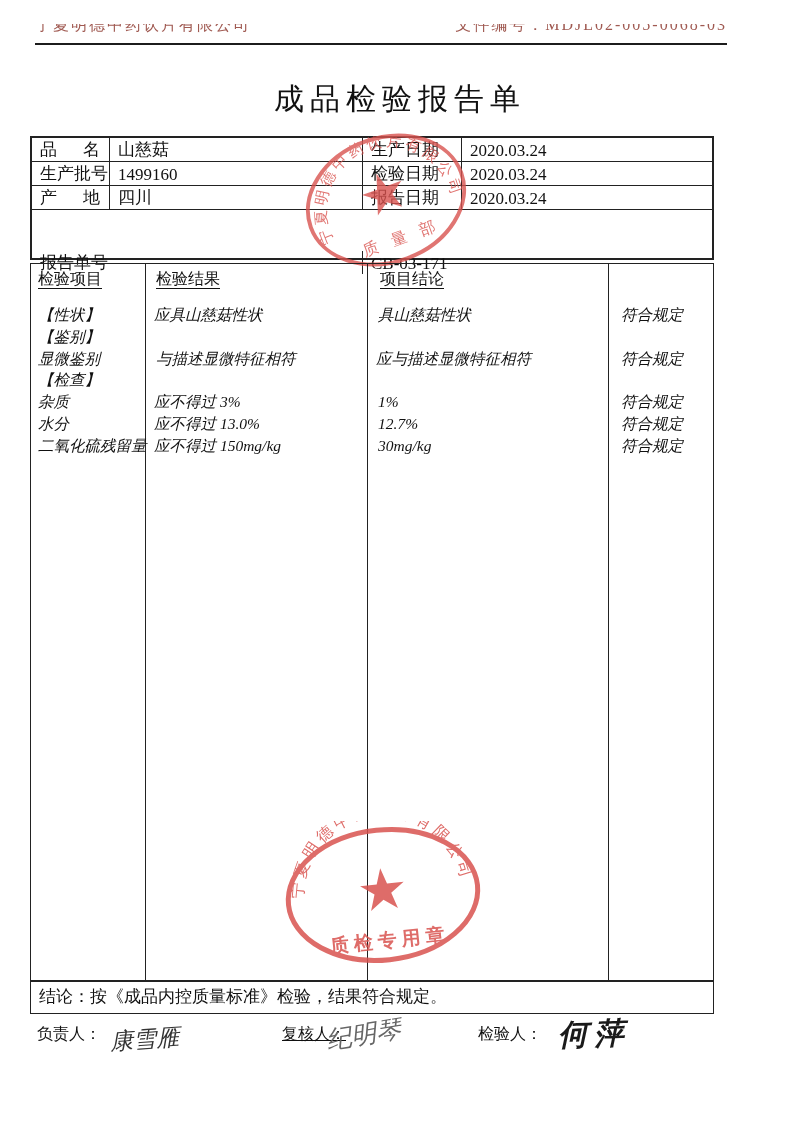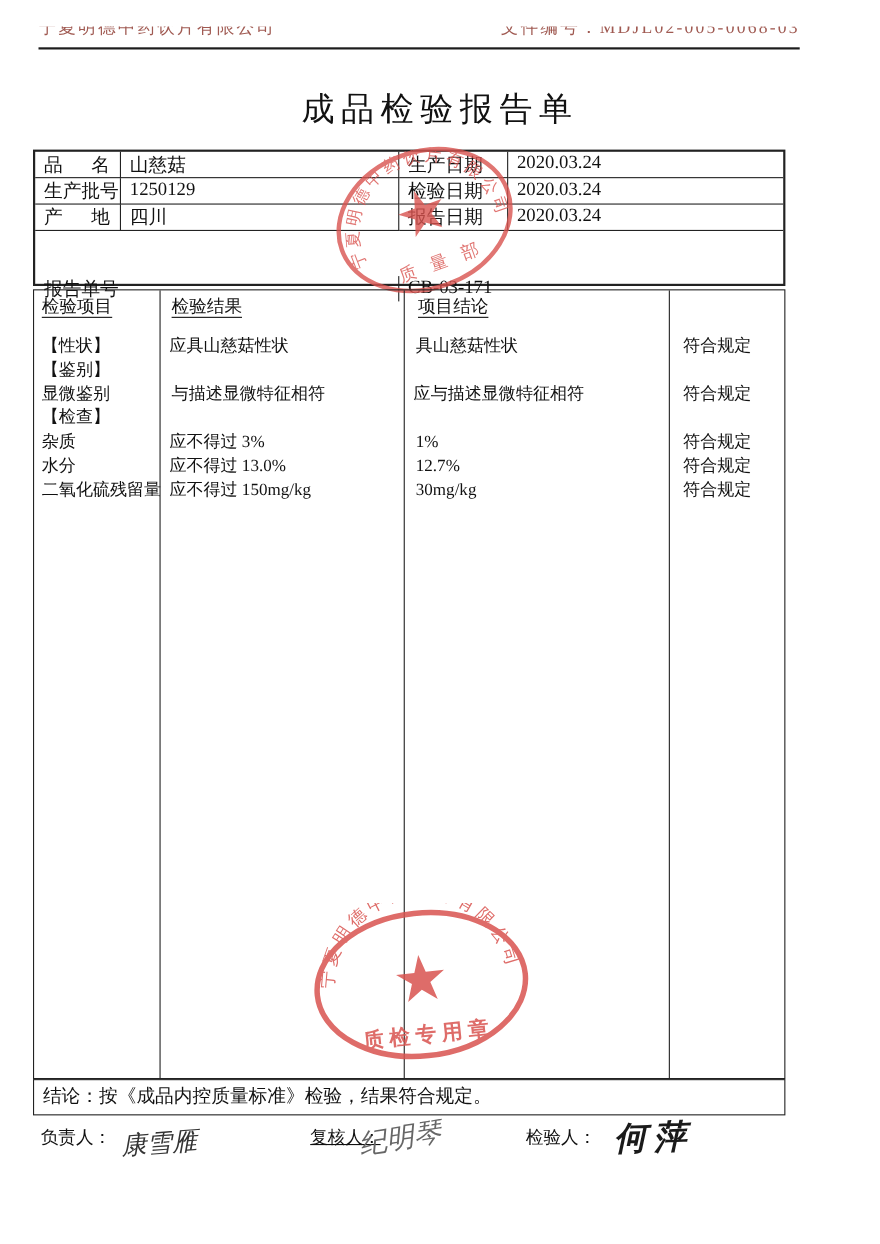--- a/index.html
+++ b/index.html
@@ -19,37 +19,37 @@
 
   .doc-title { position:absolute; top:79px; left:0; width:100%; text-align:center;
     font-size:30px; font-weight:normal; letter-spacing:6px; }
 
   
   .info-table { position:absolute; left:30px; top:136px; width:684px; height:124px;
     border:2px solid var(--border); display:grid;
     grid-template-columns:78px 253px 99px 250px; grid-template-rows:repeat(4,1fr);
     font-size:17px; }
   .info-cell { border-right:1px solid var(--border); border-bottom:1px solid var(--border);
-    display:flex; align-items:flex-start; padding-left:8px; white-space:nowrap; }
+    display:flex; align-items:flex-end; padding-left:8px; white-space:nowrap; }
   .info-cell.no-r { border-right:none; }
   .info-cell.no-b { border-bottom:none;margin-top:41px; }
   .info-cell.span2 { grid-column:span 2; }
   .jlabel { width:60px; text-align:justify; text-align-last:justify; }
 
   
   .main-table { position:absolute; left:30px; top:263px; width:684px; height:718px;
     border:1.5px solid var(--border); font-size:15.5px; }
   .vline { position:absolute; top:0; bottom:0; width:1px; background:var(--border); }
   .v1 { left:114px; } .v2 { left:336px; } .v3 { left:577px; }
   .ins-head { position:absolute; top:5px; left:0; width:100%; display:grid;
     grid-template-columns:114px 222px 241px 107px; font-size:16px; }
   .ins-head span { text-decoration:underline; text-underline-offset:4px; white-space:nowrap; }
   .ins-body { position:absolute; top:40px; left:0; width:100%; }
   .ins-row { display:grid; grid-template-columns:114px 222px 241px 107px; height:21.8px; line-height:21.8px; }
-  .ins-cell { white-space:nowrap; overflow:visible; }
+  .ins-cell { white-space:nowrap; overflow:visible;font-style:italic; }
   .c-item, .h-item { padding-left:7px; }
   .c-std,  .h-std  { padding-left:9px; }
   .c-res,  .h-res  { padding-left:11px; }
   .c-con,  .h-con  { padding-left:13px; }
 
   
   .conclusion { position:absolute; left:30px; top:981px; width:684px; height:33px;
     border:1.5px solid var(--border); line-height:30px; padding-left:8px; font-size:17px; white-space:nowrap; }
 
   
@@ -86,21 +86,21 @@
 
   <div class="info-table">
     <div class="info-cell">
         <span class="jlabel">品名</span>
       </div>
     <div class="info-cell">山慈菇</div>
     <div class="info-cell">生产日期</div>
     <div class="info-cell no-r">2020.03.24</div>
 
     <div class="info-cell">生产批号</div>
-    <div class="info-cell">1250129</div>
+    <div class="info-cell">1499160</div>
     <div class="info-cell">检验日期</div>
     <div class="info-cell no-r">2020.03.24</div>
 
     <div class="info-cell">
         <span class="jlabel">产地</span>
       </div>
     <div class="info-cell">四川</div>
     <div class="info-cell">报告日期</div>
     <div class="info-cell no-r">2020.03.24</div>
 

